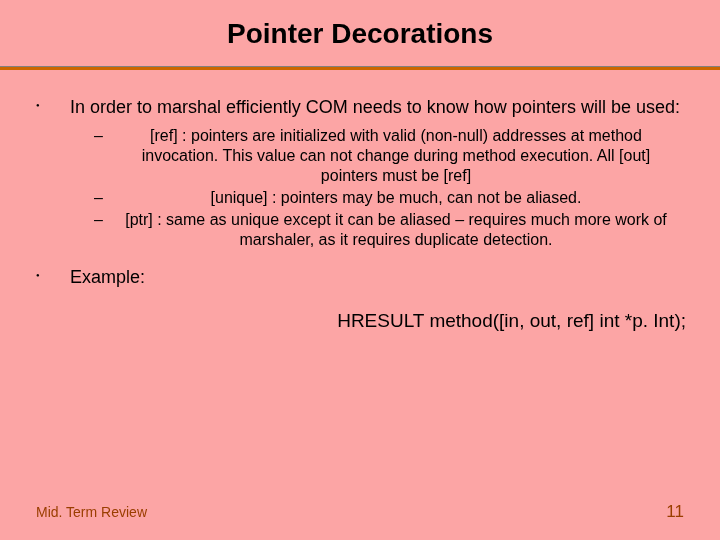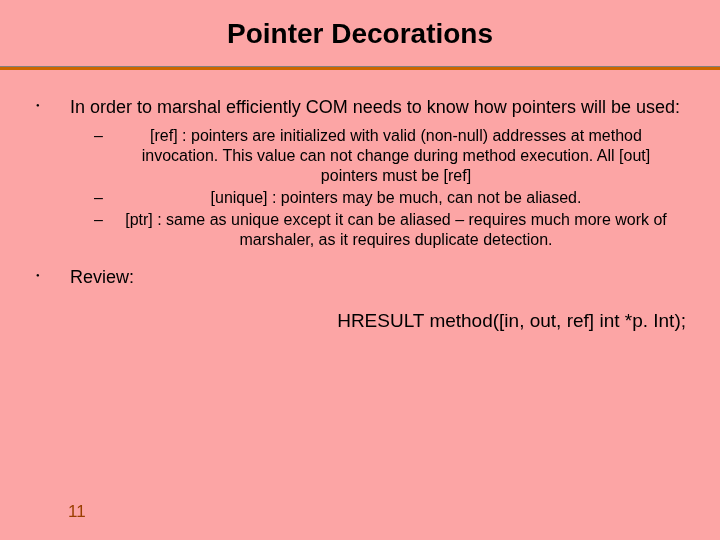--- a/index.html
+++ b/index.html
@@ -140,24 +140,25 @@
         <div class="subbullet-text">[unique] : pointers may be much, can not be aliased.</div>
       </div>
       <div class="subbullet-row">
         <div class="subbullet-dash">–</div>
         <div class="subbullet-text">[ptr] : same as unique except it can be aliased – requires much more work of marshaler, as it requires duplicate detection.</div>
       </div>
     </div>
 
     <div class="bullet-row" style="margin-top:14px;">
       <div class="bullet-dot"></div>
-      <div class="bullet-text">Review:</div>
+      <div class="bullet-text">Example:</div>
     </div>
 
     <div class="example-code">HRESULT method([in, out, ref] int *p. Int);</div>
 
   </div>
 
   <div class="footer">
+    <div class="footer-left">Mid. Term Review</div>
     <div class="footer-right">11</div>
   </div>
 
 </div>
 
 </body></html>

